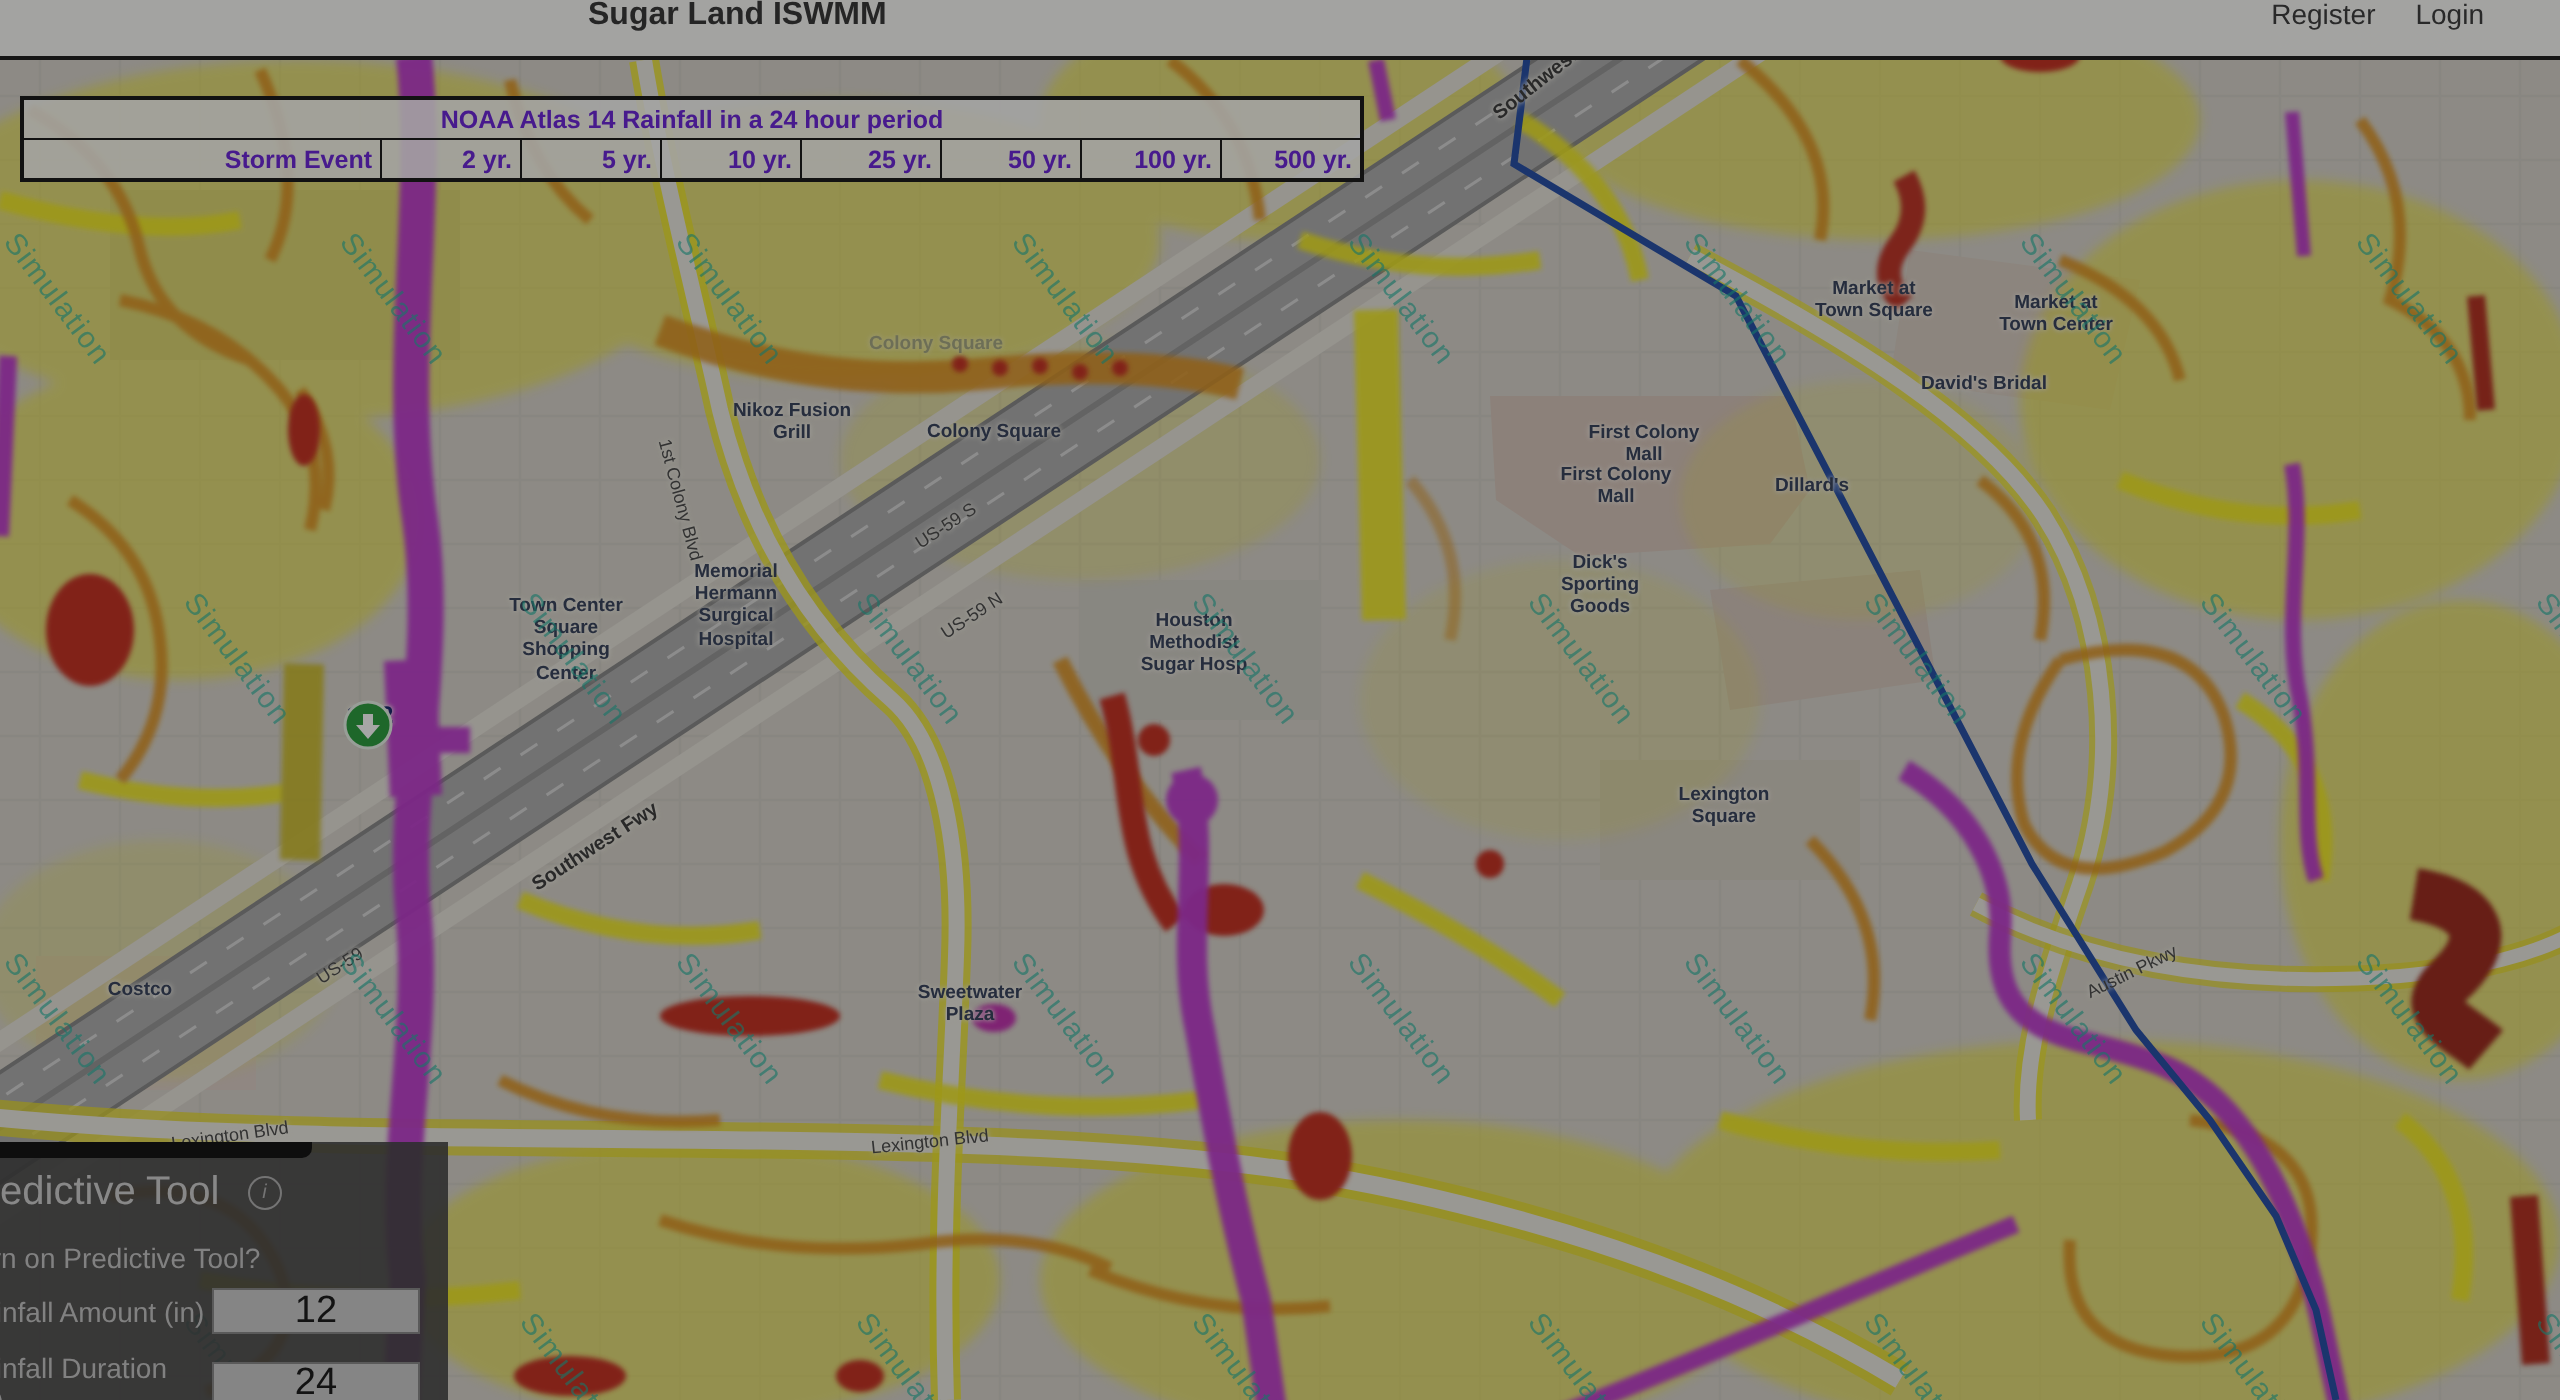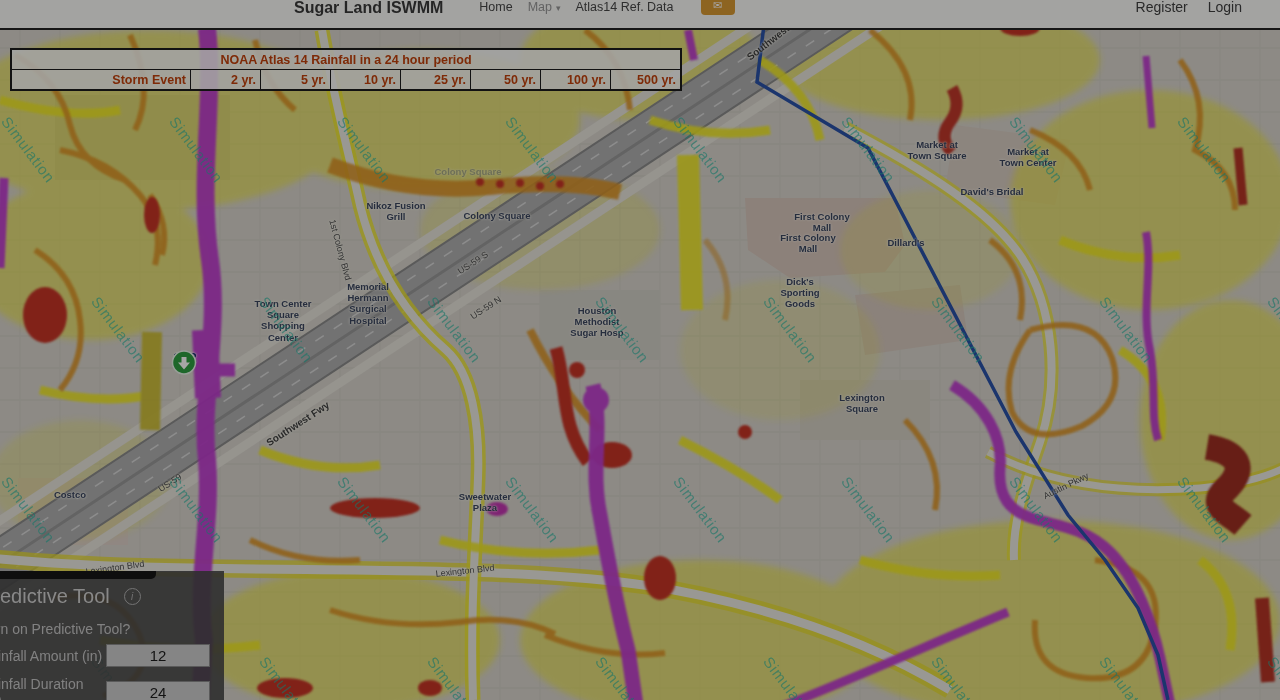--- a/index.html
+++ b/index.html
@@ -39,21 +39,21 @@
           width:28px;text-align:center;cursor:pointer;z-index:12;}
   #marker .mk-label{margin-top:1px;font-size:12px;font-weight:bold;color:#1c2a6e;
           text-shadow:0 0 2px rgba(245,243,235,.95),0 0 3px rgba(245,243,235,.9);}
 
   
   #shield{position:absolute;left:702px;top:88px;width:20px;height:22px;z-index:11;pointer-events:none;}
 
   
   #atlas-table{position:absolute;left:10px;top:48px;z-index:30;border-collapse:collapse;
                background:rgba(252,252,250,.88);}
-  #atlas-table td,#atlas-table th{border:1px solid #1c1c1c;font-size:12.5px;color:#c2410c;
+  #atlas-table td,#atlas-table th{border:1px solid #1c1c1c;font-size:12.5px;color:#6d28d9;
                padding:1px 4px;height:17px;}
   #atlas-table{border:2px solid #1c1c1c;}
   #atlas-table .t-title{font-weight:bold;text-align:center;}
   #atlas-table .t-rowhead{font-weight:bold;text-align:right;width:168px;padding-left:6px;}
   #atlas-table .t-col{font-weight:bold;text-align:right;width:61px;}
   #atlas-table .t-val{font-weight:normal;text-align:center;color:#3a3a3a;}
 
   
   #ptool{position:absolute;left:-34px;top:571px;width:258px;height:170px;z-index:31;
          background:rgba(72,72,72,.9);padding:10px 14px;box-sizing:border-box;overflow:hidden;}
@@ -61,21 +61,21 @@
           border-radius:0 0 5px 0;}
   .pt-title-row{display:flex;align-items:center;margin-top:4px;}
   .pt-title{font-size:20px;font-weight:500;color:#d2d2d2;}
   .info-icon{margin-left:14px;width:15px;height:15px;border:1.5px solid #b2b2b2;border-radius:50%;
              color:#b2b2b2;font-size:10px;font-style:italic;display:flex;align-items:center;
              justify-content:center;cursor:pointer;}
   .pt-q{margin:13px 0 7px 0;font-size:14px;color:#c6c6c6;}
   .pt-row{display:flex;align-items:center;margin-bottom:9px;}
   .pt-row label{font-size:14px;color:#c6c6c6;}
   .pt-input{margin-left:auto;width:98px;height:19px;background:#cdcdcd;border:1px solid #8a8a8a;
-            text-align:center;font-size:15px;color:#1e1e1e;font-family:"Liberation Sans",sans-serif;}
+            text-align:center;font-size:19px;color:#1e1e1e;font-family:"Liberation Sans",sans-serif;}
 
   
   #dim{position:absolute;inset:0;background:rgba(0,0,0,0.35);z-index:100;pointer-events:none;}
 </style>
 </head>
 <body>
 
 <div id="map">
   <svg viewBox="0 0 1280 700">
     <defs>
@@ -314,28 +314,20 @@
     <svg width="26" height="26" viewBox="0 0 26 26">
       <circle cx="13" cy="13" r="11.5" fill="#2f9e41" stroke="#e9f3e9" stroke-width="1.5"></circle>
       <path d="M13,6 l0,0 M10.5,7.5 h5 v5.5 h3.5 l-6,7 -6,-7 h3.5 z" fill="#ffffff"></path>
     </svg>
     <div class="mk-label">1.12</div>
   </div>
 </div>
 
 <header id="header">
   <div class="brand">Sugar Land ISWMM</div>
-  <nav class="nav">
-    <a>Home</a>
-    <a class="muted"><span>Map</span><span class="caret">▾</span></a>
-    <a>Atlas14 Ref. Data</a>
-    <button class="hbtn">
-        <span>✉</span>
-      </button>
-  </nav>
   <div class="auth">
     <a>Register</a>
     <a>Login</a>
   </div>
 </header>
 
 <table id="atlas-table">
   <tbody>
       <tr>
         <th class="t-title" colspan="8">NOAA Atlas 14 Rainfall in a 24 hour period</th>

